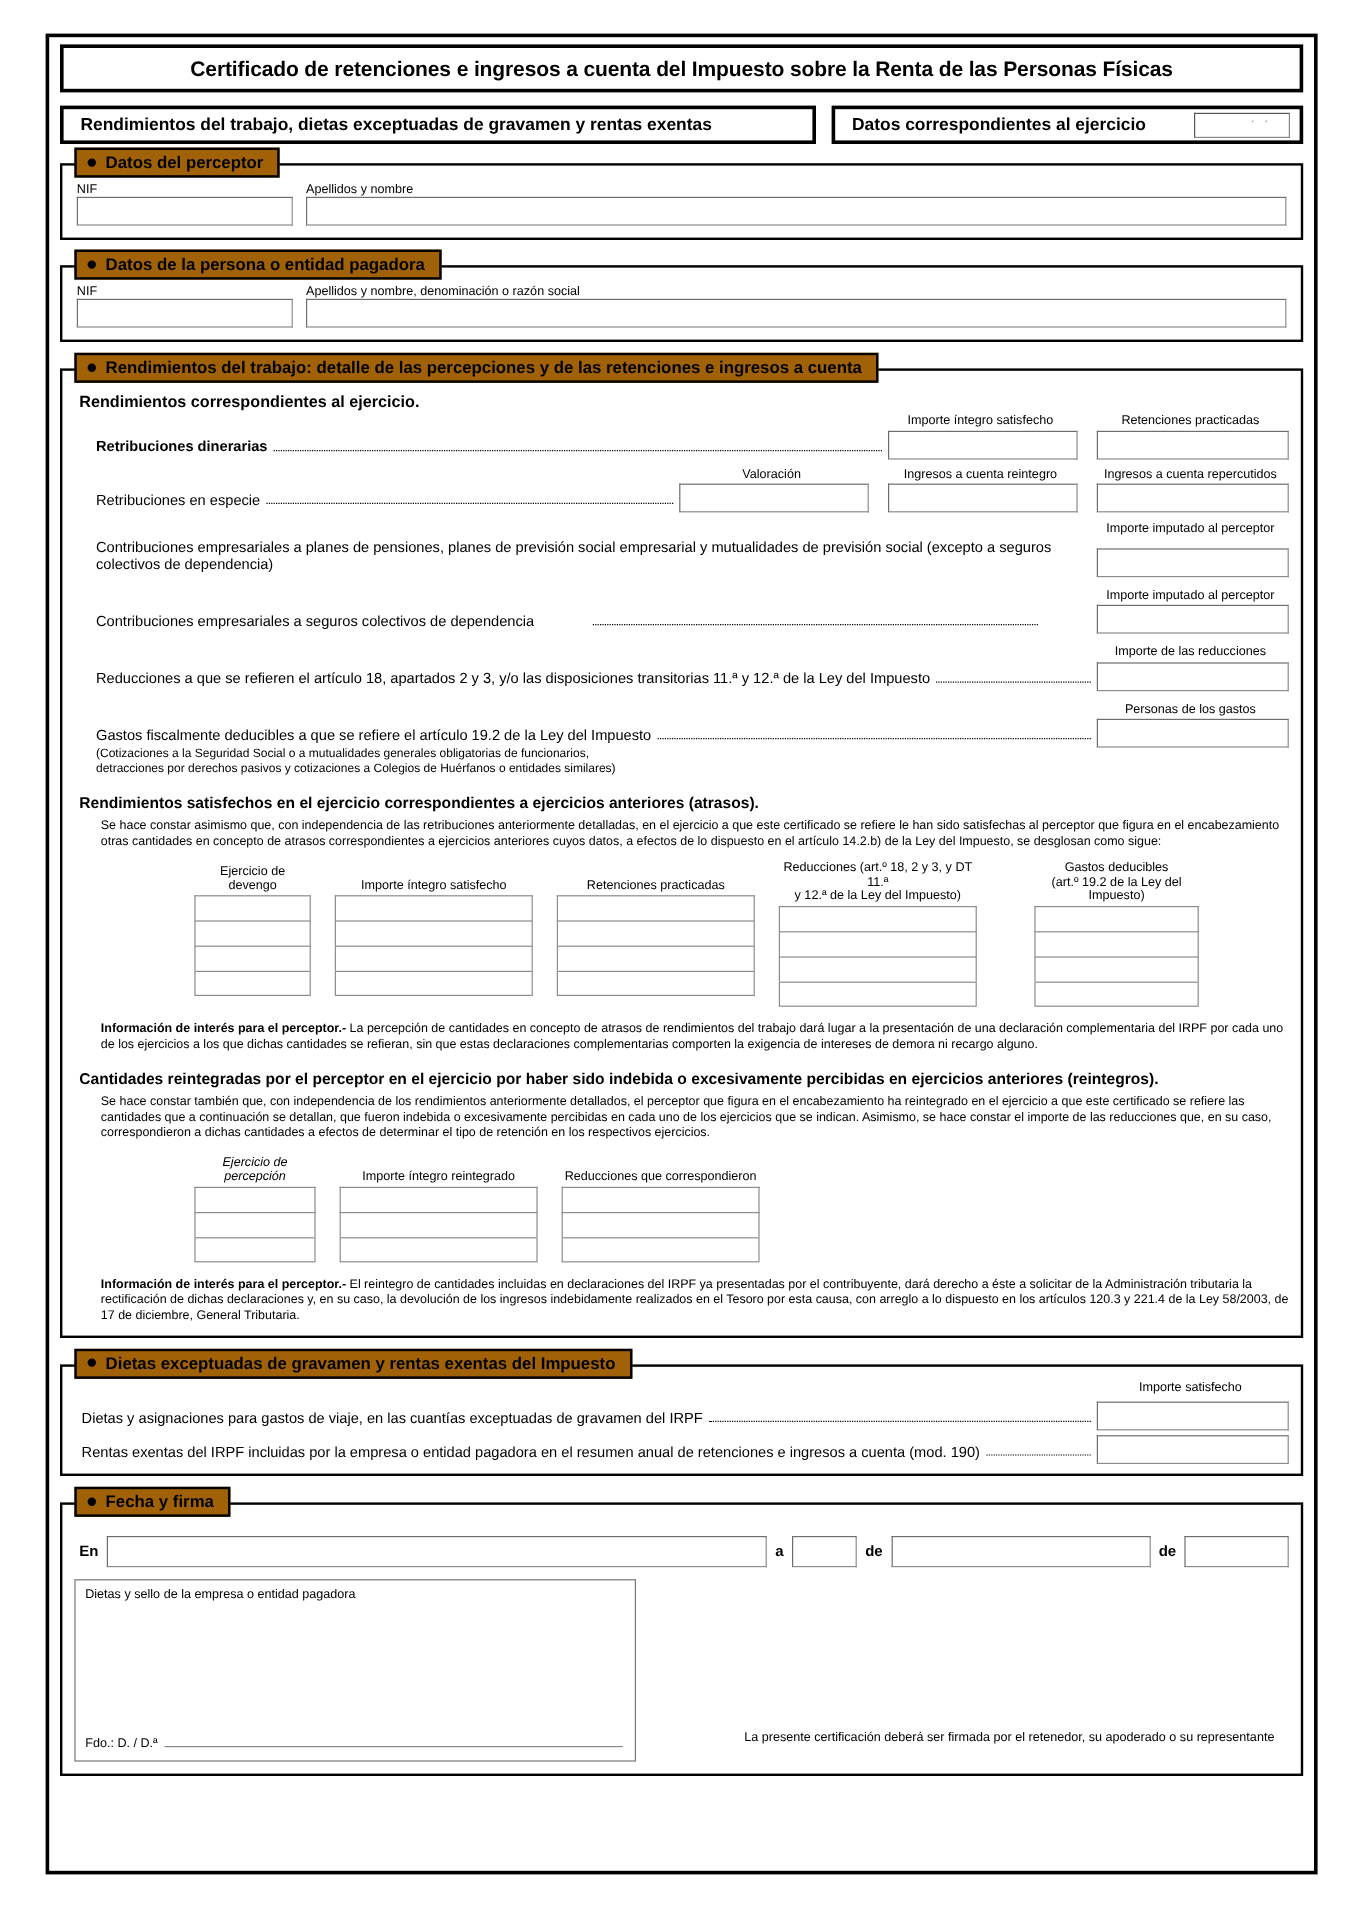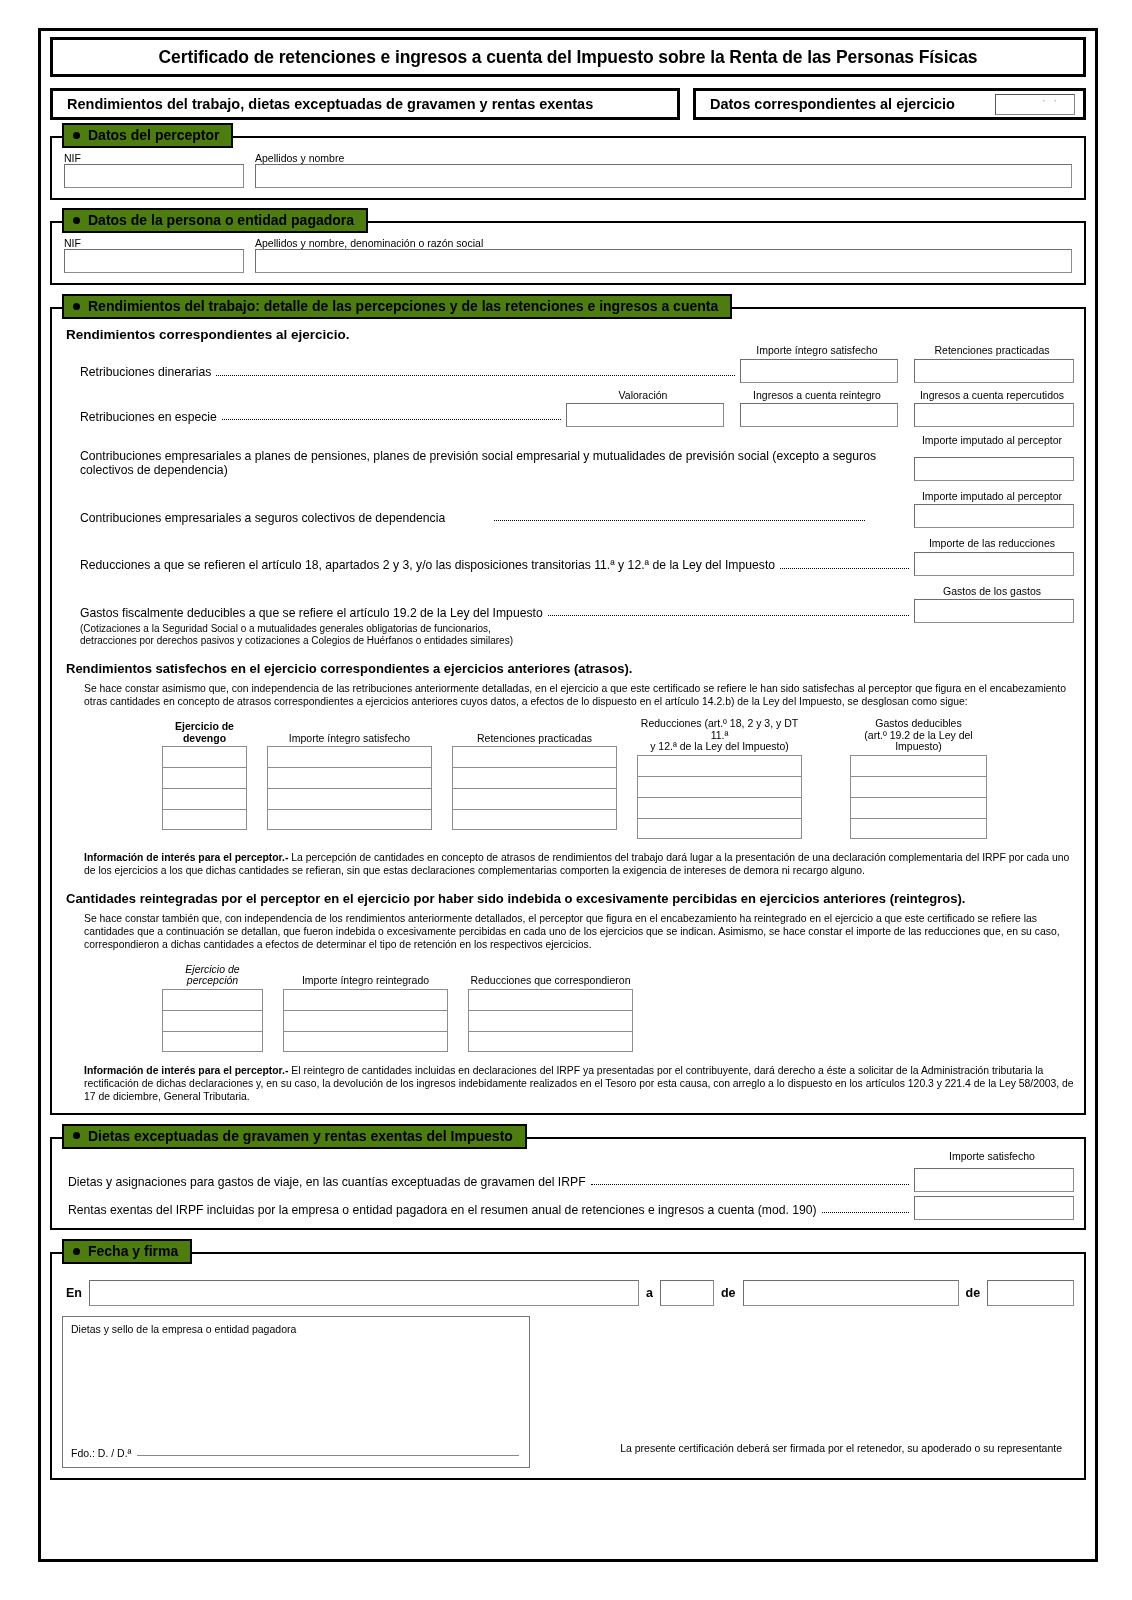--- a/index.html
+++ b/index.html
@@ -71,21 +71,21 @@
   
   .sect { position: relative; margin-top: 16px; }
   .sect-frame {
     border: 2px solid #000;
     padding: 20px 10px 10px 10px;
     position: relative;
   }
   .sect-legend {
     position: absolute;
     left: 12px; top: -13px;
-    background: #4d7c0f;
+    background: #a16207;
     border: 2px solid #000;
     padding: 2px 12px 3px 9px;
     font-weight: bold; font-size: 14px;
     display: flex; align-items: center; gap: 8px;
     z-index: 4;
     white-space: nowrap;
   }
   .bullet {
     display: inline-block;
     width: 7px; height: 7px;
@@ -259,21 +259,21 @@
     <div class="sect-frame" style="padding: 16px 10px 10px; --lw: 670px;">
 
       <div class="h-bold">Rendimientos correspondientes al ejercicio.</div>
 
       <div style="display:flex; justify-content:flex-end; gap:16px; margin-right:2px;">
         <div class="colhead box-a">Importe íntegro satisfecho</div>
         <div class="colhead box-b">Retenciones practicadas</div>
       </div>
 
       <div class="line-row" style="margin-top:0;">
-        <span class="line-txt" style="margin-left:18px;">Retribuciones dinerarias</span>
+        <span class="line-txt" style="margin-left:18px;font-weight:bold;">Retribuciones dinerarias</span>
         <span class="dotted"></span>
         <span class="inp box-a"></span>
         <span style="width:16px;"></span>
         <span class="inp box-b"></span>
       </div>
 
       <div style="display:flex; justify-content:flex-end; gap:16px; margin-top:7px; margin-right:2px;">
         <div class="colhead" style="width:158px;">Valoración</div>
         <div class="colhead box-a">Ingresos a cuenta reintegro</div>
         <div class="colhead box-b">Ingresos a cuenta repercutidos</div>
@@ -308,35 +308,35 @@
       <div style="display:flex; justify-content:flex-end; margin-top:10px; margin-right:2px;">
         <div class="colhead box-b">Importe de las reducciones</div>
       </div>
       <div class="line-row" style="margin-top:0;">
         <span class="line-txt" style="margin-left:18px;">Reducciones a que se refieren el artículo 18, apartados 2 y 3, y/o las disposiciones transitorias 11.ª y 12.ª de la Ley del Impuesto</span>
         <span class="dotted"></span>
         <span class="inp box-b"></span>
       </div>
 
       <div style="display:flex; justify-content:flex-end; margin-top:10px; margin-right:2px;">
-        <div class="colhead box-b">Gastos de los gastos</div>
+        <div class="colhead box-b">Personas de los gastos</div>
       </div>
       <div class="line-row" style="margin-top:0;">
         <span class="line-txt" style="margin-left:18px;">Gastos fiscalmente deducibles a que se refiere el artículo 19.2 de la Ley del Impuesto</span>
         <span class="dotted"></span>
         <span class="inp box-b"></span>
       </div>
       <div class="small-note" style="margin-left:18px;">(Cotizaciones a la Seguridad Social o a mutualidades generales obligatorias de funcionarios,</div>
       <div class="small-note" style="margin-left:18px;">detracciones por derechos pasivos y cotizaciones a Colegios de Huérfanos o entidades similares)</div>
 
       <div class="sub-bold">Rendimientos satisfechos en el ejercicio correspondientes a ejercicios anteriores (atrasos).</div>
       <div class="para">Se hace constar asimismo que, con independencia de las retribuciones anteriormente detalladas, en el ejercicio a que este certificado se refiere le han sido satisfechas al perceptor que figura en el encabezamiento otras cantidades en concepto de atrasos correspondientes a ejercicios anteriores cuyos datos, a efectos de lo dispuesto en el artículo 14.2.b) de la Ley del Impuesto, se desglosan como sigue:</div>
 
       <div class="gtable">
-          <div class="gcol" style="width: 85px; font-weight: bold;">
+          <div class="gcol" style="width: 97px;">
             <div class="chead">Ejercicio de devengo</div>
             <div class="gcell"></div>
             <div class="gcell"></div>
             <div class="gcell"></div>
             <div class="gcell"></div>
           </div>
           <div class="gcol" style="width: 165px;">
             <div class="chead">Importe íntegro satisfecho</div>
             <div class="gcell"></div>
             <div class="gcell"></div>

